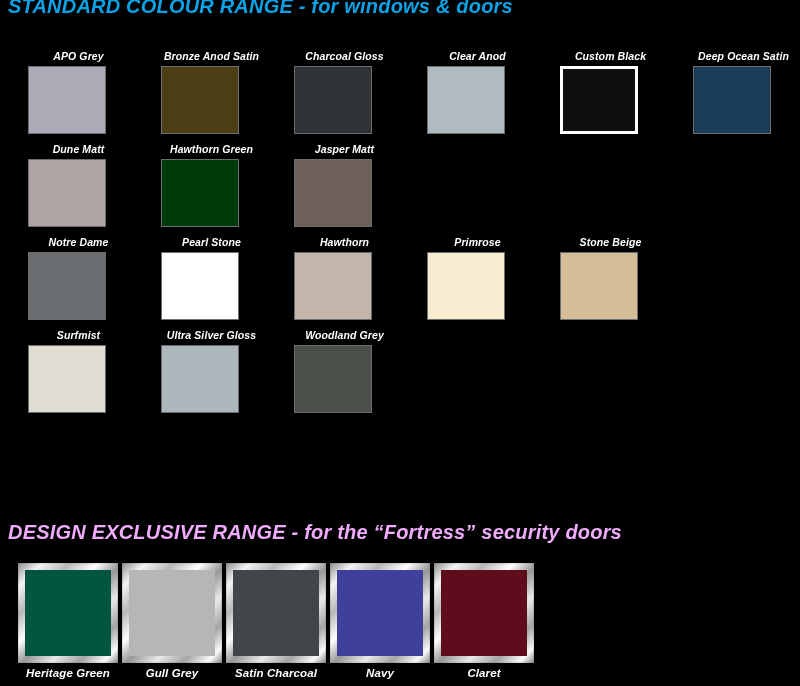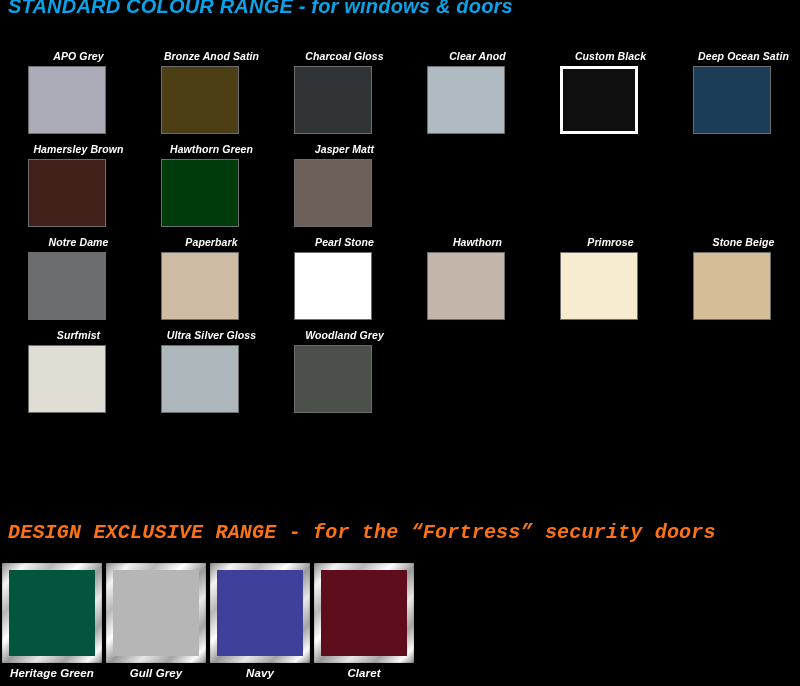--- a/index.html
+++ b/index.html
@@ -28,22 +28,21 @@
     white-space: nowrap;
   }
   #heading-standard {
     top: -5px;
     font-size: 20px;
     color: #0aa3e8;
   }
   #heading-exclusive {
     top: 521px;
     font-size: 20px;
-    color: #f97316;
-    font-family: Liberation Mono, monospace;
+    color: #f0abfc;
   }
 
   
   #standard-grid {
     position: absolute;
     left: 0;
     top: 46px;
     width: 800px;
   }
   .swatch-row {
@@ -74,21 +73,21 @@
     height: 68px;
     border: 1px solid #6d6d6d;
   }
   .swatch-chip.outlined {
     border: 3px solid #ffffff;
   }
 
   
   #exclusive-row {
     position: absolute;
-    left: 0;
+    left: 16px;
     top: 563px;
     display: flex;
     width: 728px;
   }
   .ex-cell {
     width: 104px;
     display: flex;
     flex-direction: column;
     align-items: center;
   }
@@ -151,42 +150,38 @@
         <div class="swatch-label">Custom Black</div>
         <div class="swatch-chip outlined" style="background: rgb(15, 15, 15);"></div>
       </div>
       <div class="swatch-cell">
         <div class="swatch-label">Deep Ocean Satin</div>
         <div class="swatch-chip" style="background: rgb(28, 61, 87);"></div>
       </div>
     </div>
     <div class="swatch-row">
       <div class="swatch-cell">
-        <div class="swatch-label">Hamersley Brown</div>
-        <div class="swatch-chip" style="background: rgb(66, 33, 26);"></div>
+        <div class="swatch-label">Dune Matt</div>
+        <div class="swatch-chip" style="background: rgb(177, 165, 163);"></div>
       </div>
       <div class="swatch-cell">
         <div class="swatch-label">Hawthorn Green</div>
         <div class="swatch-chip" style="background: rgb(0, 59, 12);"></div>
       </div>
       <div class="swatch-cell">
         <div class="swatch-label">Jasper Matt</div>
         <div class="swatch-chip" style="background: rgb(109, 96, 89);"></div>
       </div>
     </div>
     <div class="swatch-row">
       <div class="swatch-cell">
         <div class="swatch-label">Notre Dame</div>
         <div class="swatch-chip" style="background: rgb(106, 110, 113);"></div>
       </div>
       <div class="swatch-cell">
-        <div class="swatch-label">Paperbark</div>
-        <div class="swatch-chip" style="background: rgb(206, 189, 164);"></div>
-      </div>
-      <div class="swatch-cell">
         <div class="swatch-label">Pearl Stone</div>
         <div class="swatch-chip" style="background: rgb(255, 255, 255);"></div>
       </div>
       <div class="swatch-cell">
         <div class="swatch-label">Hawthorn</div>
         <div class="swatch-chip" style="background: rgb(196, 181, 171);"></div>
       </div>
       <div class="swatch-cell">
         <div class="swatch-label">Primrose</div>
         <div class="swatch-chip" style="background: rgb(247, 235, 208);"></div>
@@ -222,20 +217,26 @@
       <div class="ex-label">Heritage Green</div>
     </div>
     <div class="ex-cell">
       <div class="ex-frame">
         <div class="ex-chip" style="background: rgb(182, 182, 182);"></div>
       </div>
       <div class="ex-label">Gull Grey</div>
     </div>
     <div class="ex-cell">
       <div class="ex-frame">
+        <div class="ex-chip" style="background: rgb(67, 70, 73);"></div>
+      </div>
+      <div class="ex-label">Satin Charcoal</div>
+    </div>
+    <div class="ex-cell">
+      <div class="ex-frame">
         <div class="ex-chip" style="background: rgb(63, 64, 156);"></div>
       </div>
       <div class="ex-label">Navy</div>
     </div>
     <div class="ex-cell">
       <div class="ex-frame">
         <div class="ex-chip" style="background: rgb(94, 13, 28);"></div>
       </div>
       <div class="ex-label">Claret</div>
     </div>

